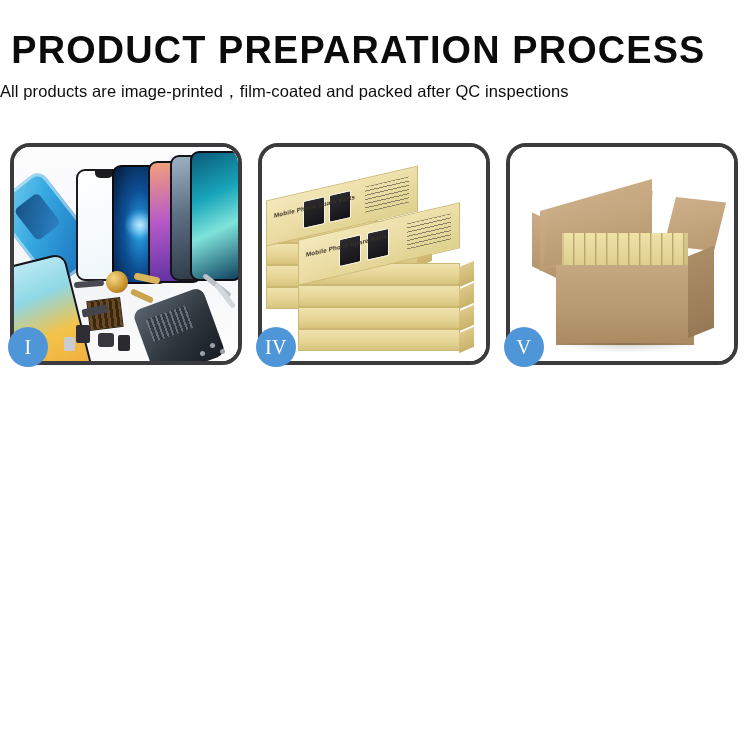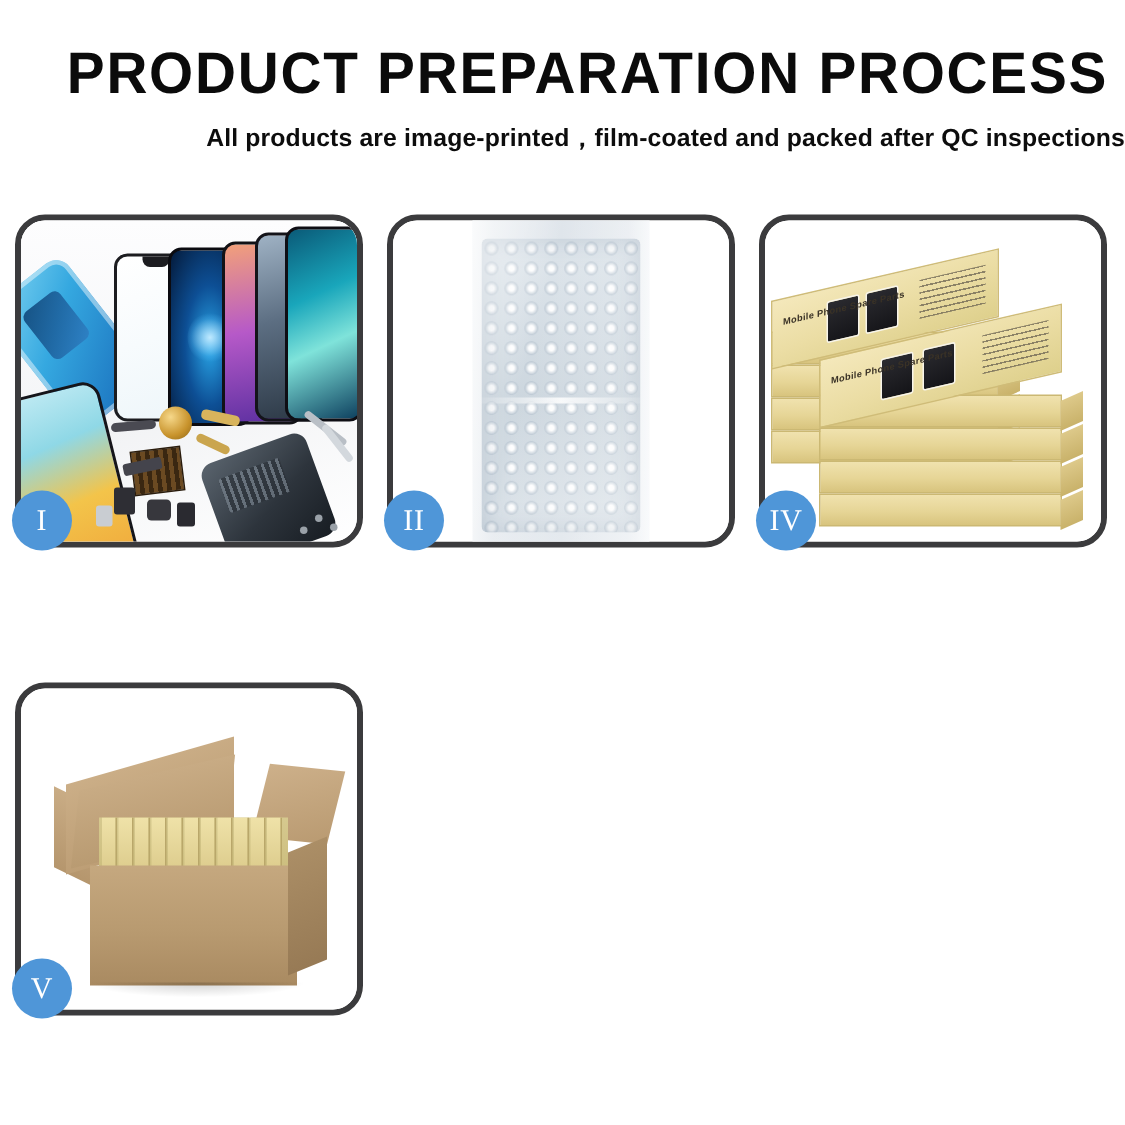--- a/index.html
+++ b/index.html
@@ -6,34 +6,34 @@
   body{
     width:750px;height:750px;
     background:#ffffff;
     font-family:"Liberation Sans", sans-serif;
     overflow:hidden;
     position:relative;
   }
   .page{position:relative;width:750px;height:750px;}
 
   
-  .header{text-align:right;padding-top:30px;}
+  .header{text-align:left;padding-top:30px;}
   .title{
     font-size:39px;
     font-weight:700;
     letter-spacing:1.2px;
     color:#0b0b0b;
     line-height:1.05;
     transform:scaleX(.97);
     font-family:"Liberation Sans", sans-serif;
   }
   .subtitle{
     margin-top:10px;
     font-size:16.5px;
-    font-weight:700;
+    font-weight:400;
     color:#0d0d0d;
     letter-spacing:.1px;
   }
 
   
   .grid{
     position:absolute;
     left:10px; top:143px;
     width:730px;
     display:grid;
@@ -390,30 +390,20 @@
         <div class="sp4"></div>
         <div class="tool1"></div>
         <div class="tool2"></div>
         <div class="scr1"></div>
         <div class="scr2"></div>
         <div class="scr3"></div>
       </div>
       <div class="badge">I</div>
     </div>
 
-    <div class="panel">
-      <div class="panel-clip p2">
-        <div class="bwrap">
-          <div class="bubbles"></div>
-          <div class="bseam"></div>
-          <div class="bglow"></div>
-        </div>
-      </div>
-      <div class="badge">II</div>
-    </div>
 
 
     <div class="panel">
       <div class="panel-clip p4">
         <div class="stackwrap">
 
           <div class="ybox" style="left:4px;top:140px;">
               <div class="side"></div>
             </div>
           <div class="ybox" style="left:4px;top:118px;">

